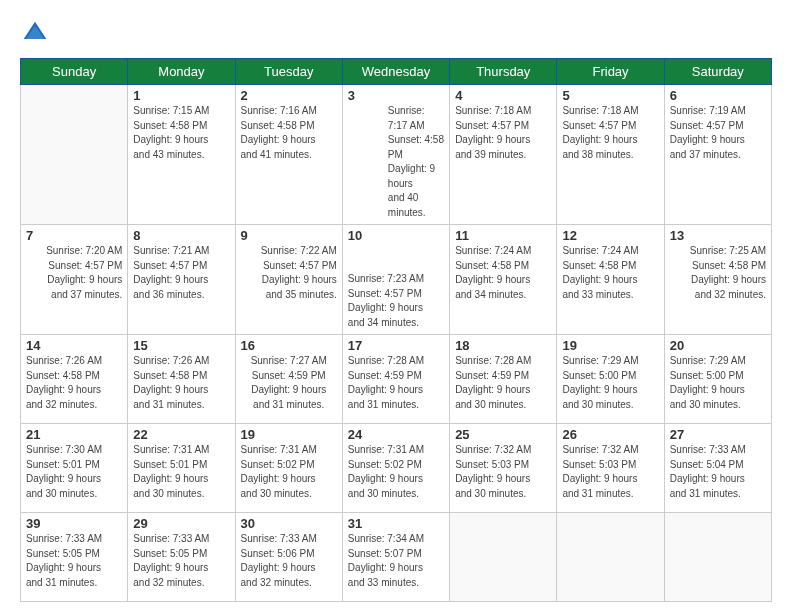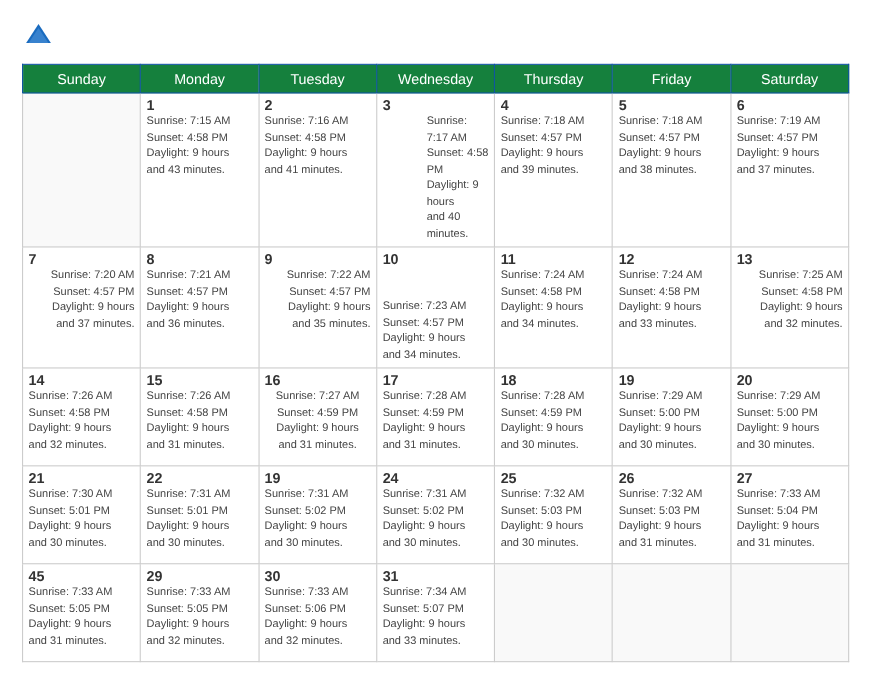--- a/index.html
+++ b/index.html
@@ -331,21 +331,21 @@
           <td>
             <span class="day-number">27</span>
             <div class="day-info" style="white-space: pre-line;">Sunrise: 7:33 AM
 Sunset: 5:04 PM
 Daylight: 9 hours
 and 31 minutes.</div>
           </td>
         </tr>
         <tr>
           <td>
-            <span class="day-number">45</span>
+            <span class="day-number">39</span>
             <div class="day-info" style="white-space: pre-line;">Sunrise: 7:33 AM
 Sunset: 5:05 PM
 Daylight: 9 hours
 and 31 minutes.</div>
           </td>
           <td>
             <span class="day-number">29</span>
             <div class="day-info" style="white-space: pre-line;">Sunrise: 7:33 AM
 Sunset: 5:05 PM
 Daylight: 9 hours

